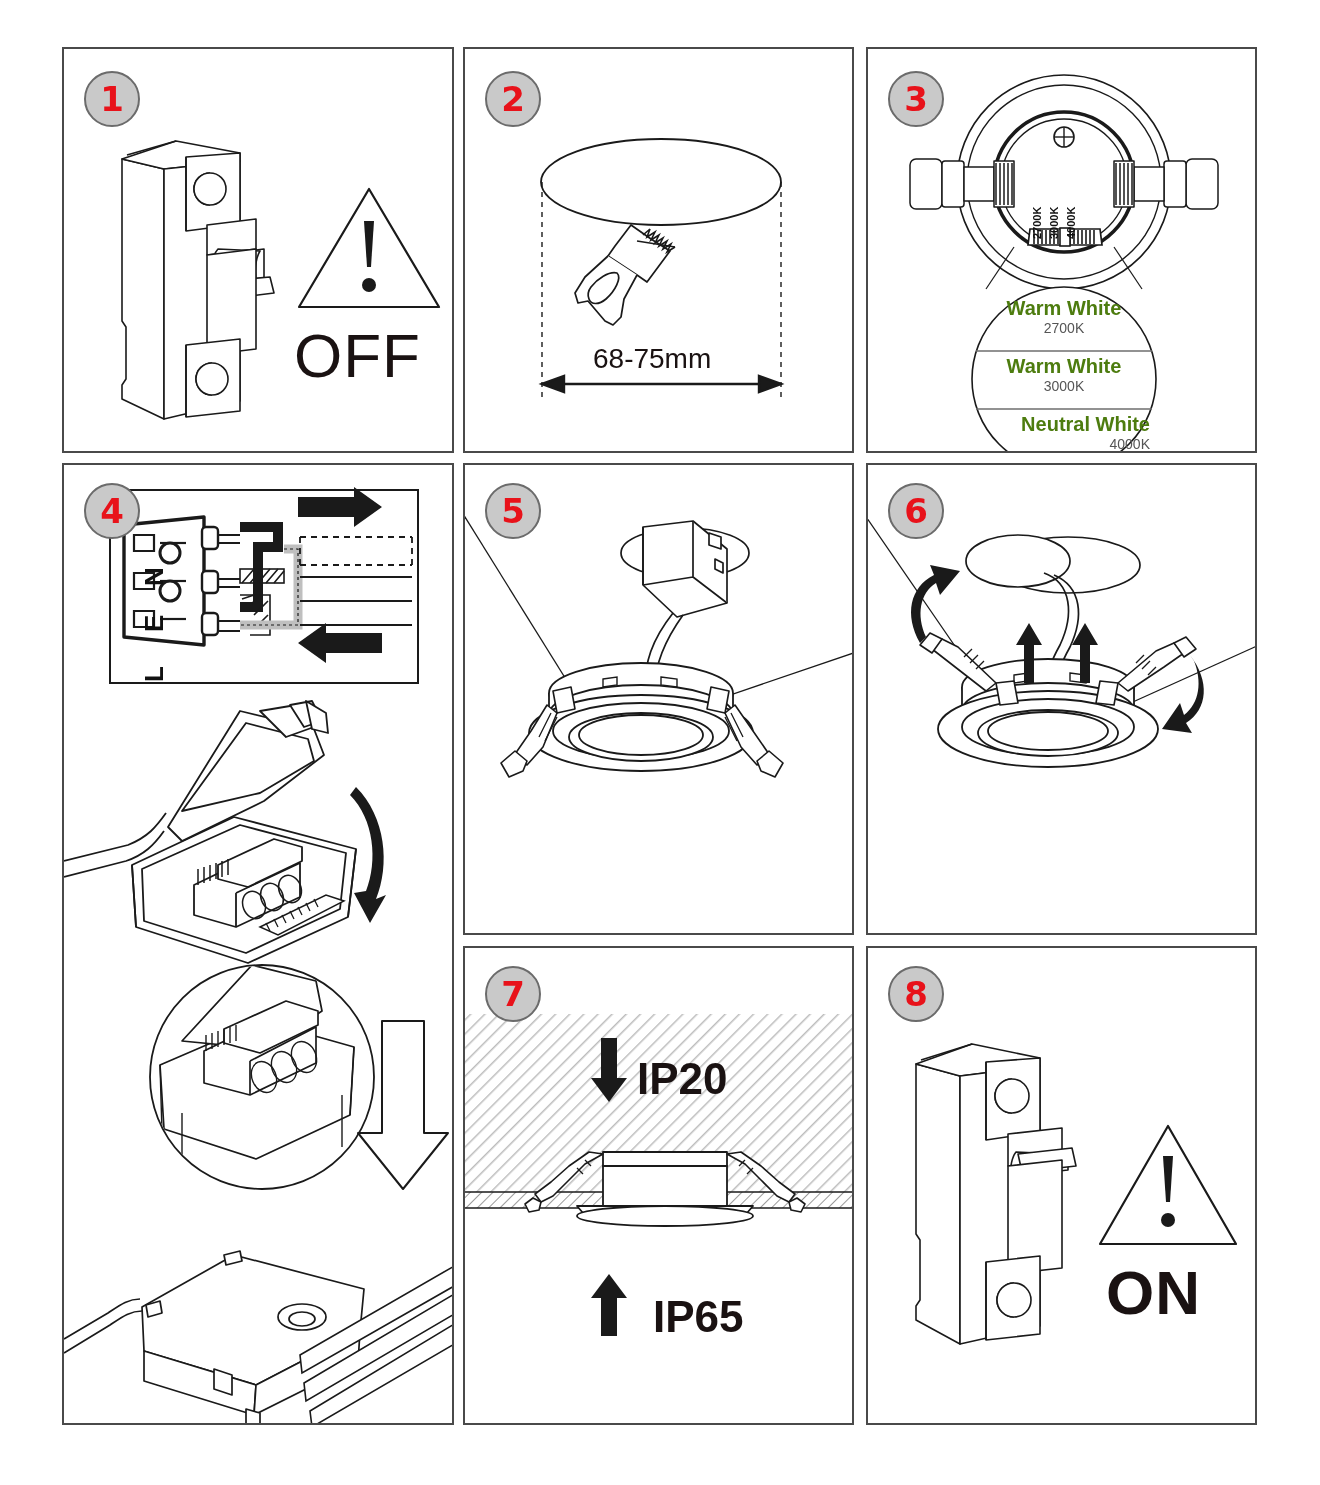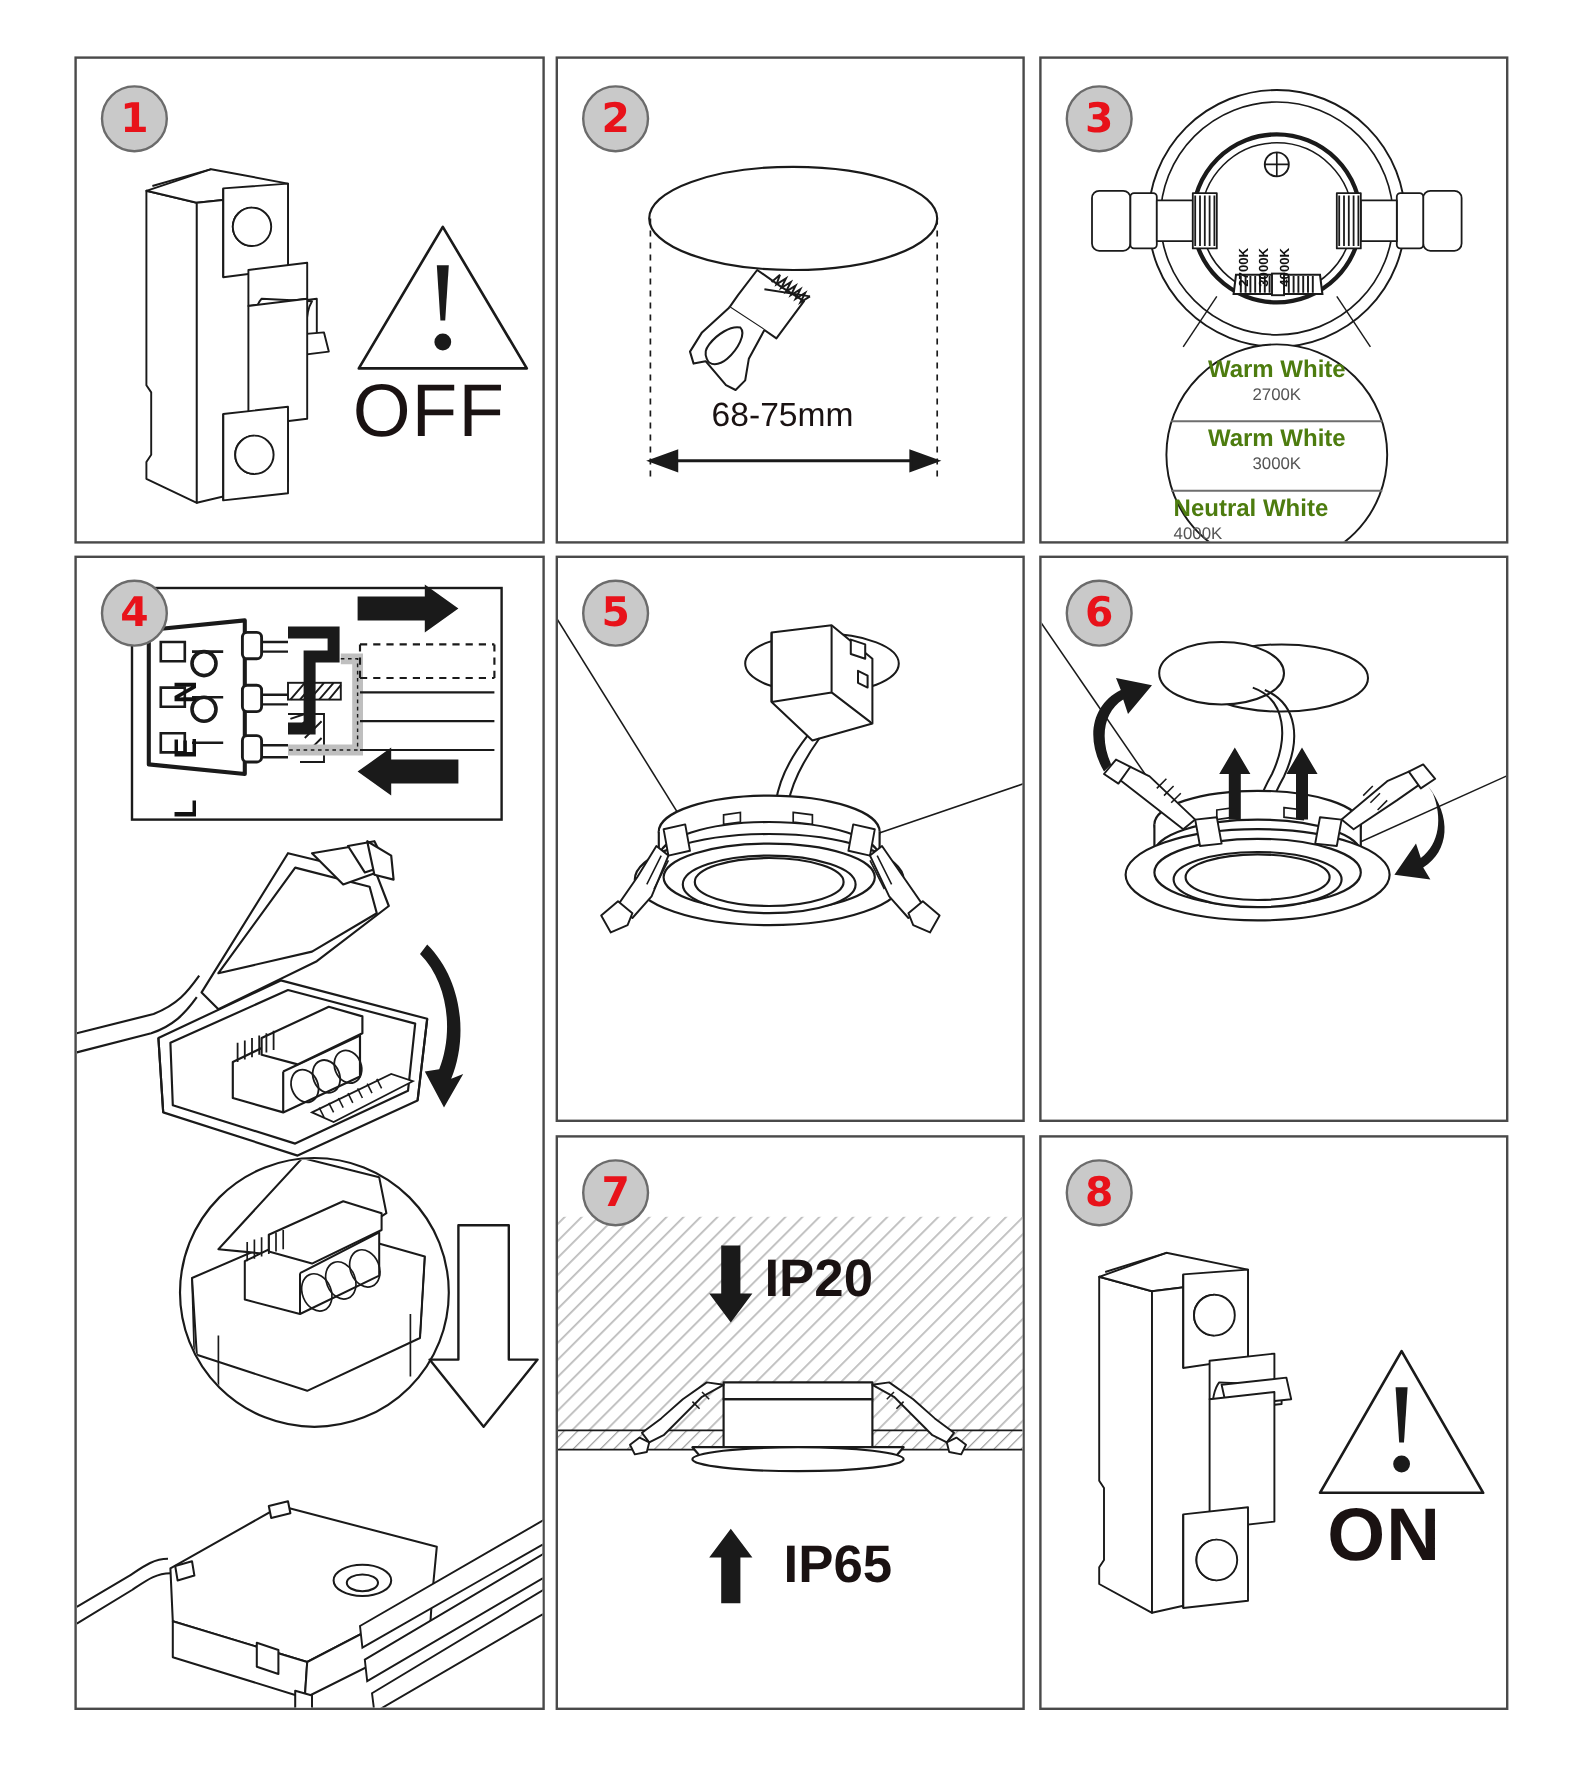--- a/index.html
+++ b/index.html
@@ -38,20 +38,21 @@
     color: #e8121a;
     line-height: 1;
     z-index: 20;
     font-family: "DejaVu Sans", sans-serif;
   }
   .art { position: absolute; left: 0; top: 0; }
   .lbl {
     position: absolute;
     color: #1a1212;
     white-space: nowrap;
+    margin-top: 13px;
   }
   .off-on-text {
     font-size: 62px;
     font-weight: normal;
     letter-spacing: 1px;
     font-family: "Liberation Sans", sans-serif;
   }
   .dim-text { font-size: 28px; }
   .ip-text { font-size: 44px; font-weight: bold; letter-spacing: 0px; }
   .cct-name { font-size: 20px; font-weight: bold; color: #4d7c0f; }
@@ -209,21 +210,21 @@
     <div class="rot-lbl" style="left:209px; top:178px;">4000K</div>
 
     <div style="position:absolute; left:110px; top:248px; width:172px; text-align:center;">
       <div class="cct-name">Warm White</div>
       <div class="cct-temp">2700K</div>
     </div>
     <div style="position:absolute; left:110px; top:306px; width:172px; text-align:center;">
       <div class="cct-name">Warm White</div>
       <div class="cct-temp">3000K</div>
     </div>
-    <div style="position:absolute; left:110px; top:364px; width:172px; text-align:left;">
+    <div style="position:absolute; left:110px; top:364px; width:172px; text-align:right;">
       <div class="cct-name">Neutral White</div>
       <div class="cct-temp">4000K</div>
     </div>
   </div>
 
   <div class="panel" style="left:62px; top:463px; width:392px; height:962px;">
     <div class="badge" style="left:20px; top:18px;">4</div>
 
     <svg class="art" width="392" height="962" viewBox="0 0 392 962">
 

